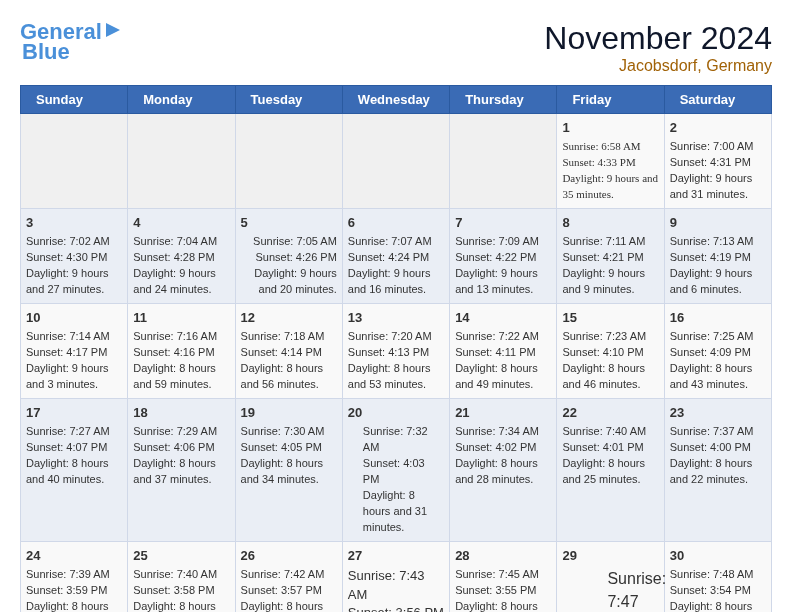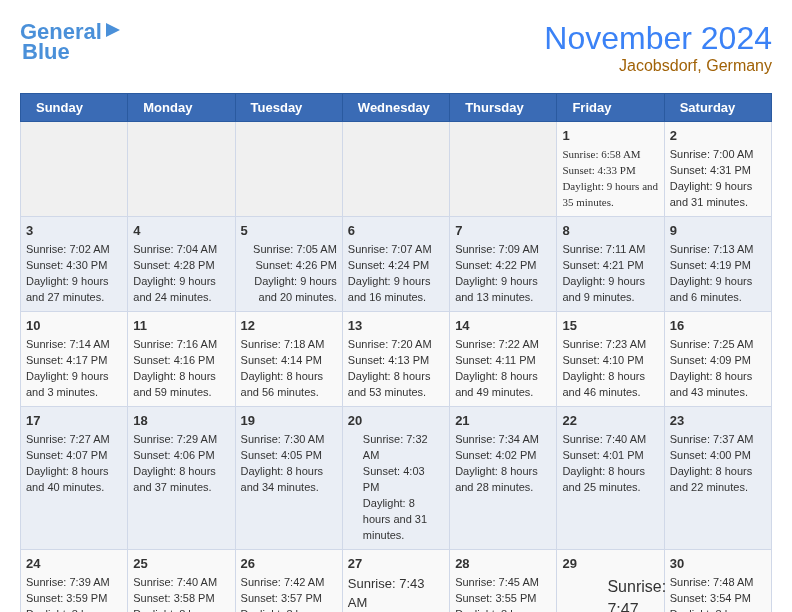--- a/index.html
+++ b/index.html
@@ -7,42 +7,42 @@
       font-family: Arial, sans-serif;
       background: #fff;
       width: 792px;
       min-height: 612px;
       padding: 20px;
     }
     .header {
       display: flex;
       justify-content: space-between;
       align-items: flex-start;
-      margin-bottom: 18px;
+      margin-bottom: 10px;
     }
     .logo {
       display: flex;
       align-items: center;
     }
     .logo-text {
       font-size: 22px;
       font-weight: bold;
       color: #333;
       line-height: 1.1;
     }
     .logo-text span {
       color: #4a90d9;
     }
     .title-block {
       text-align: right;
     }
     .month-title {
       font-size: 32px;
       font-weight: normal;
-      color: #3b82f6;
+      color: #0f172a;
       text-align: right;
     }
     .location {
       font-size: 16px;
       color: #a16207;
     }
     table {
       width: 100%;
       border-collapse: collapse;
       table-layout: fixed;

